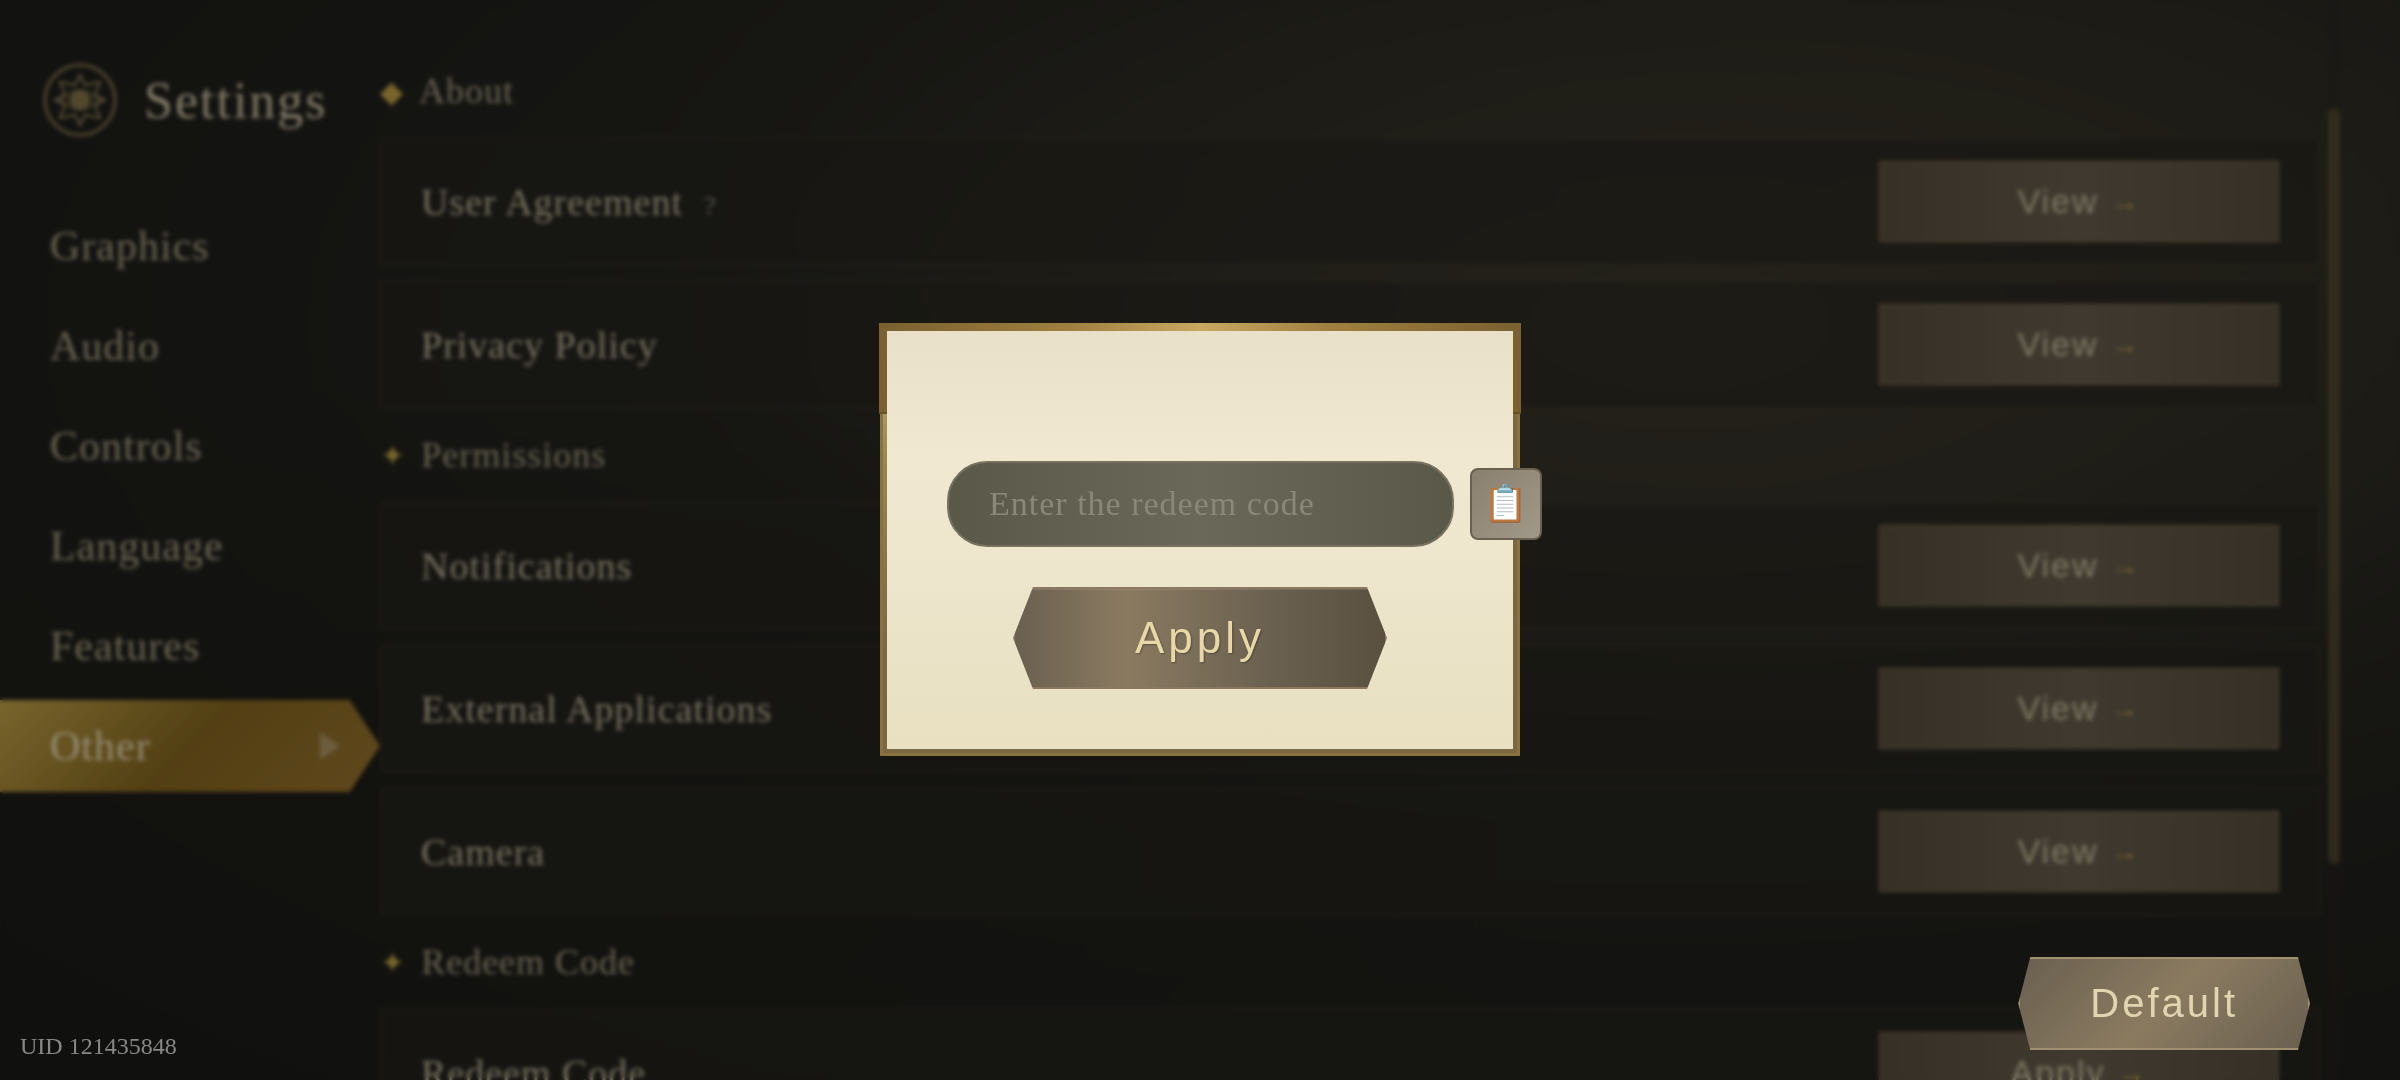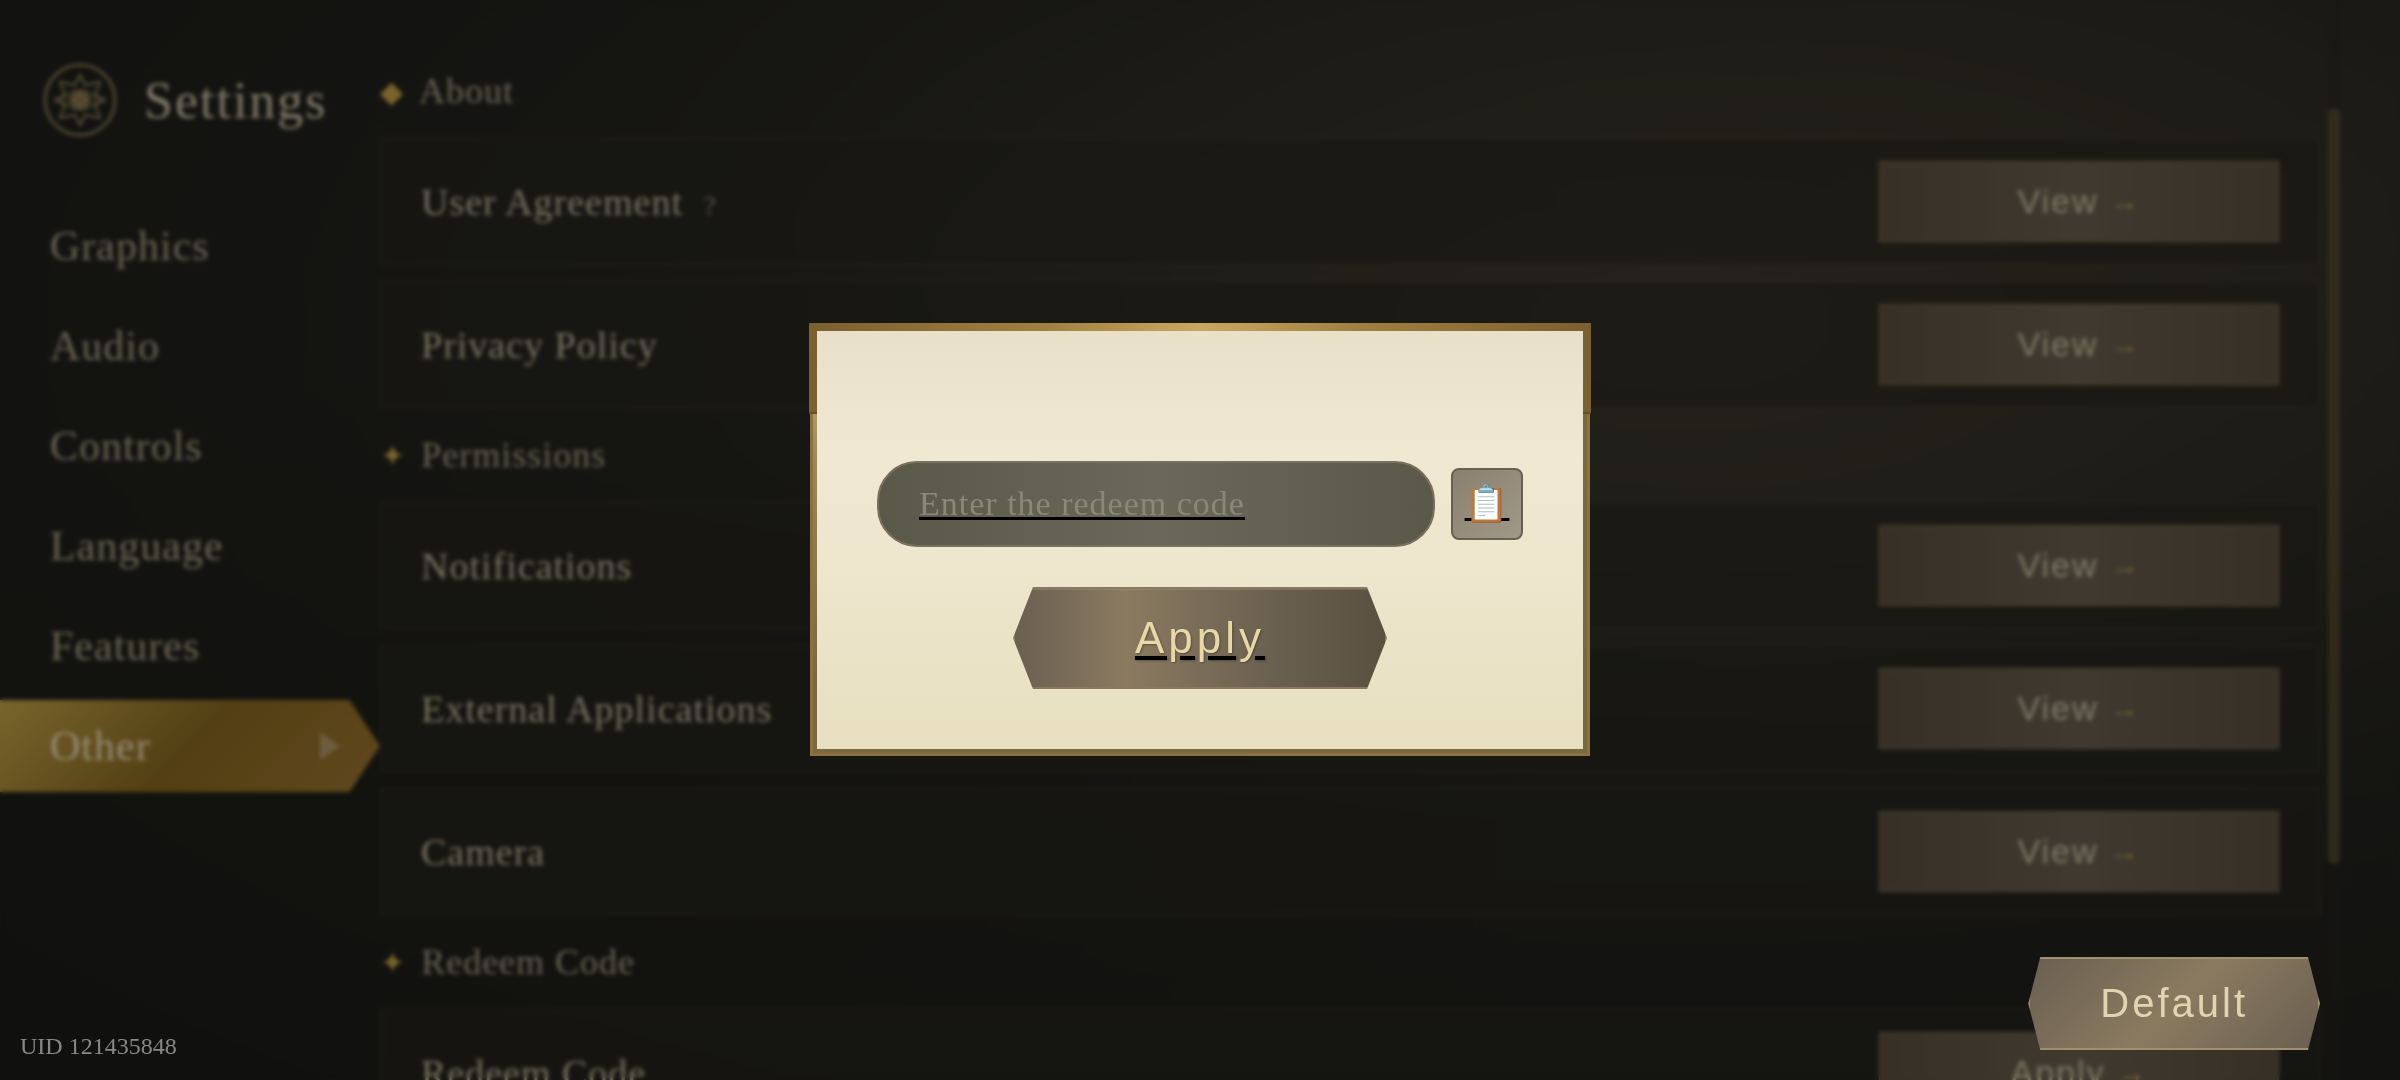--- a/index.html
+++ b/index.html
@@ -204,21 +204,21 @@
       width: 100%;
       height: 70%;
       background: rgba(140,120,70,0.4);
       border-radius: 6px;
     }
 
     
     .bottom-bar {
       position: absolute;
       bottom: 30px;
-      right: 80px;
+      right: 90px;
       z-index: 20;
       display: flex;
       gap: 20px;
       align-items: center;
     }
 
     .uid-text {
       position: absolute;
       bottom: 20px;
       left: 20px;
@@ -252,25 +252,24 @@
       position: absolute;
       inset: 0;
       z-index: 20;
       display: flex;
       align-items: center;
       justify-content: center;
     }
 
     .modal {
       position: relative;
-      width: 780px;
+      width: 640px;
       background: linear-gradient(160deg, #c8b87a 0%, #9a8650 20%, #7a6840 50%);
       border: 3px solid #8a7240;
       padding: 4px;
-      text-decoration: underline;
     }
 
     .modal-inner {
       background: linear-gradient(180deg, #e8e0c8 0%, #f0e8d0 30%, #ede5cc 60%, #e8e0c0 100%);
       padding: 50px 60px 60px;
       position: relative;
     }
 
     .modal-title-bar {
       position: absolute;

